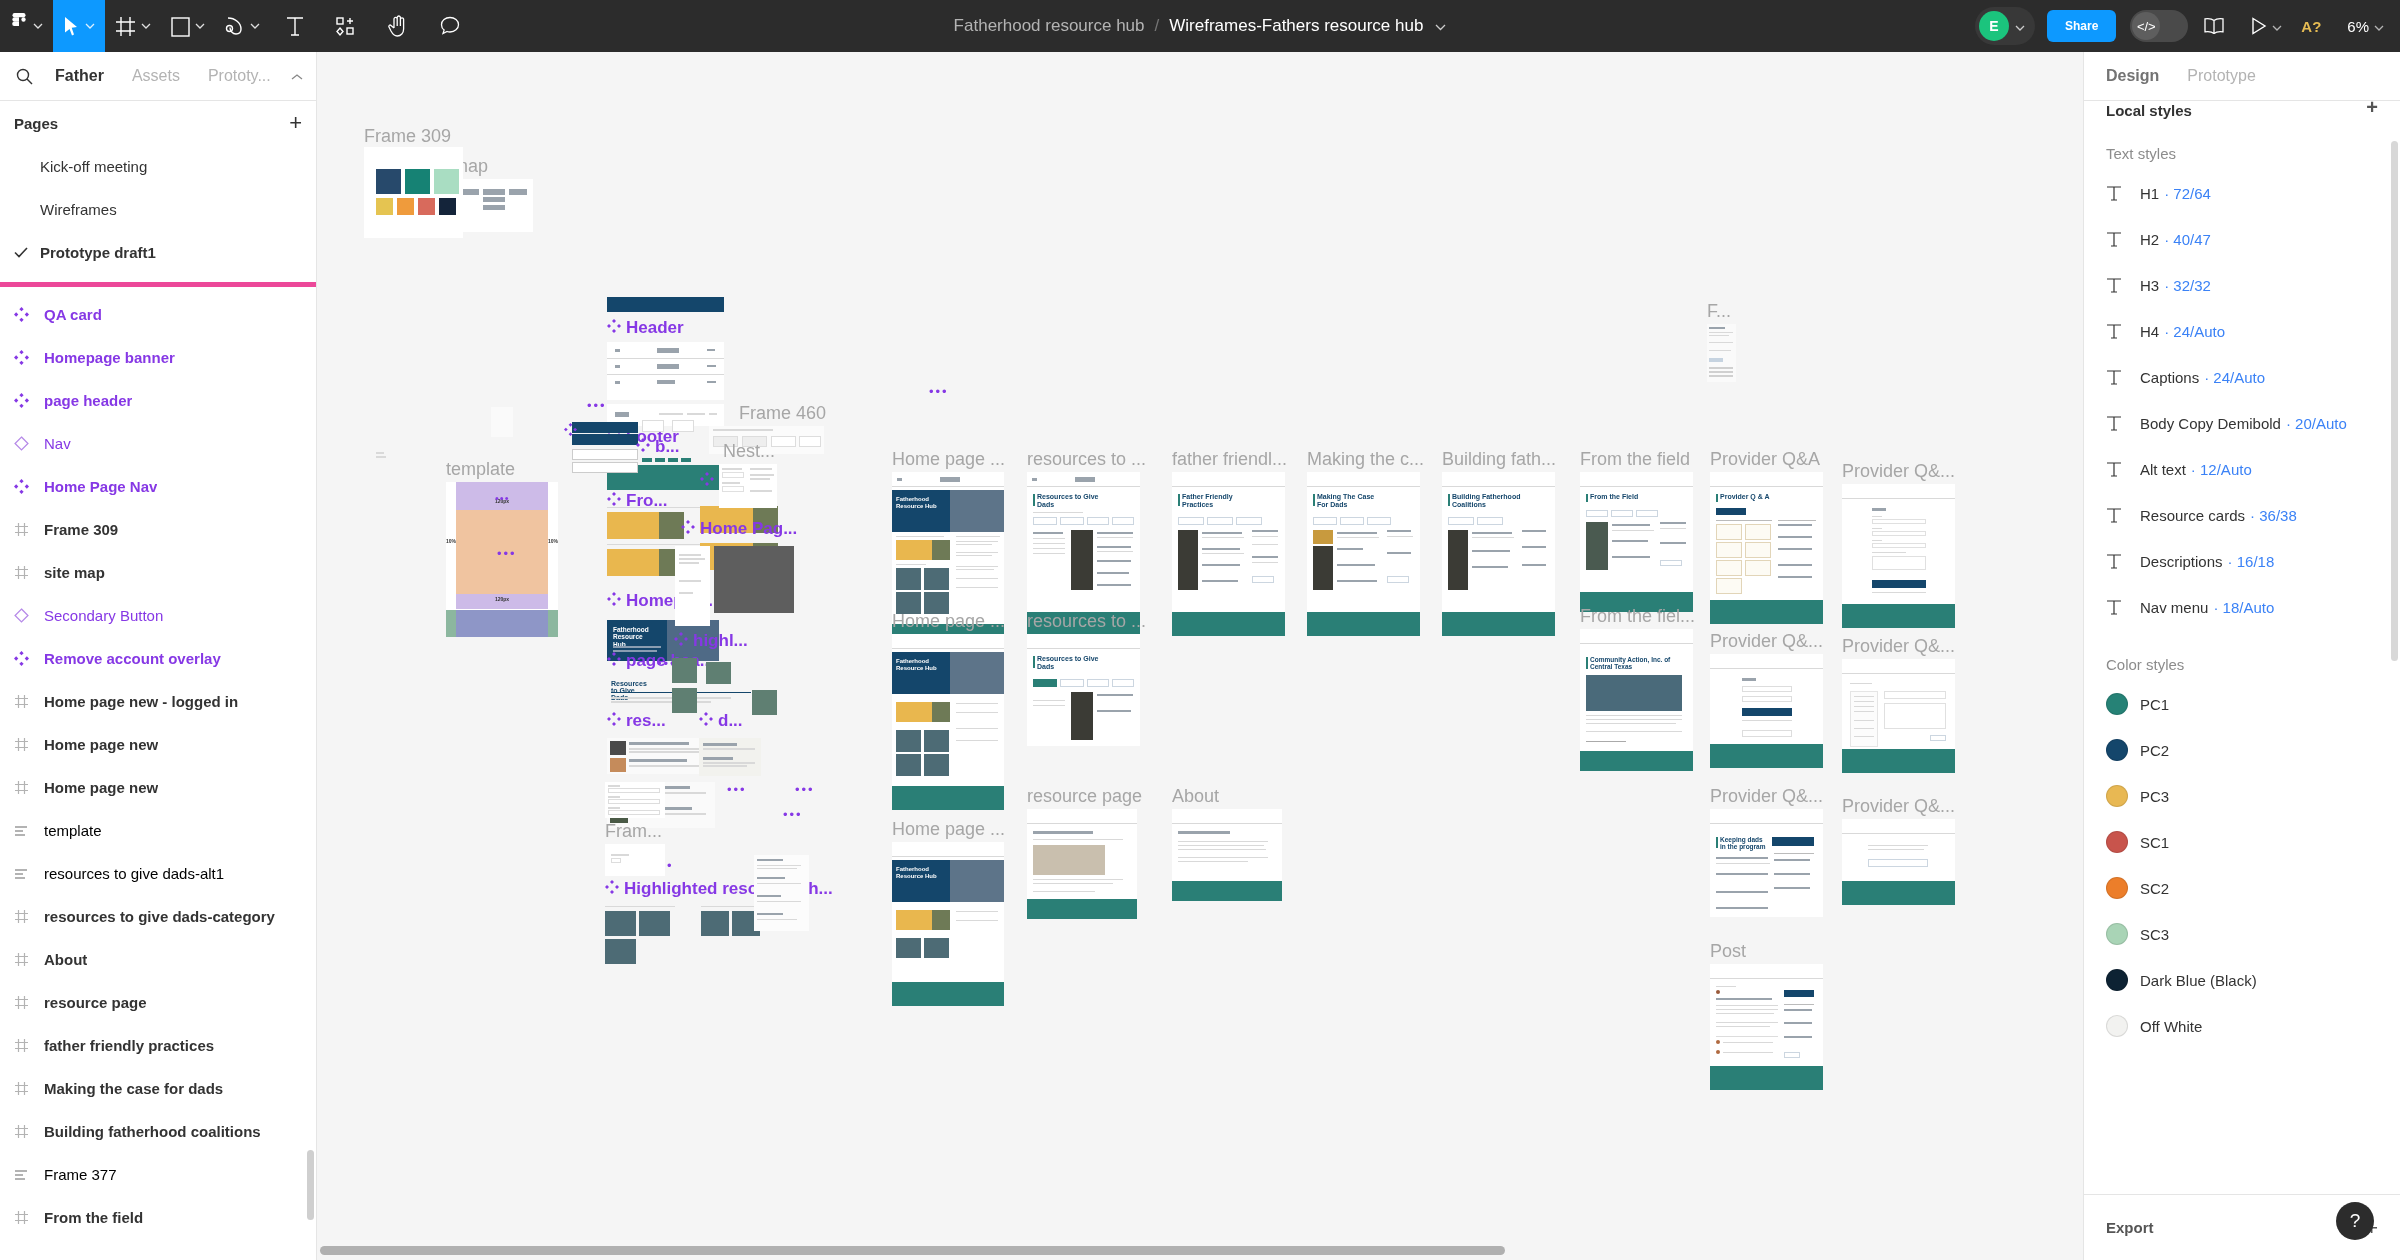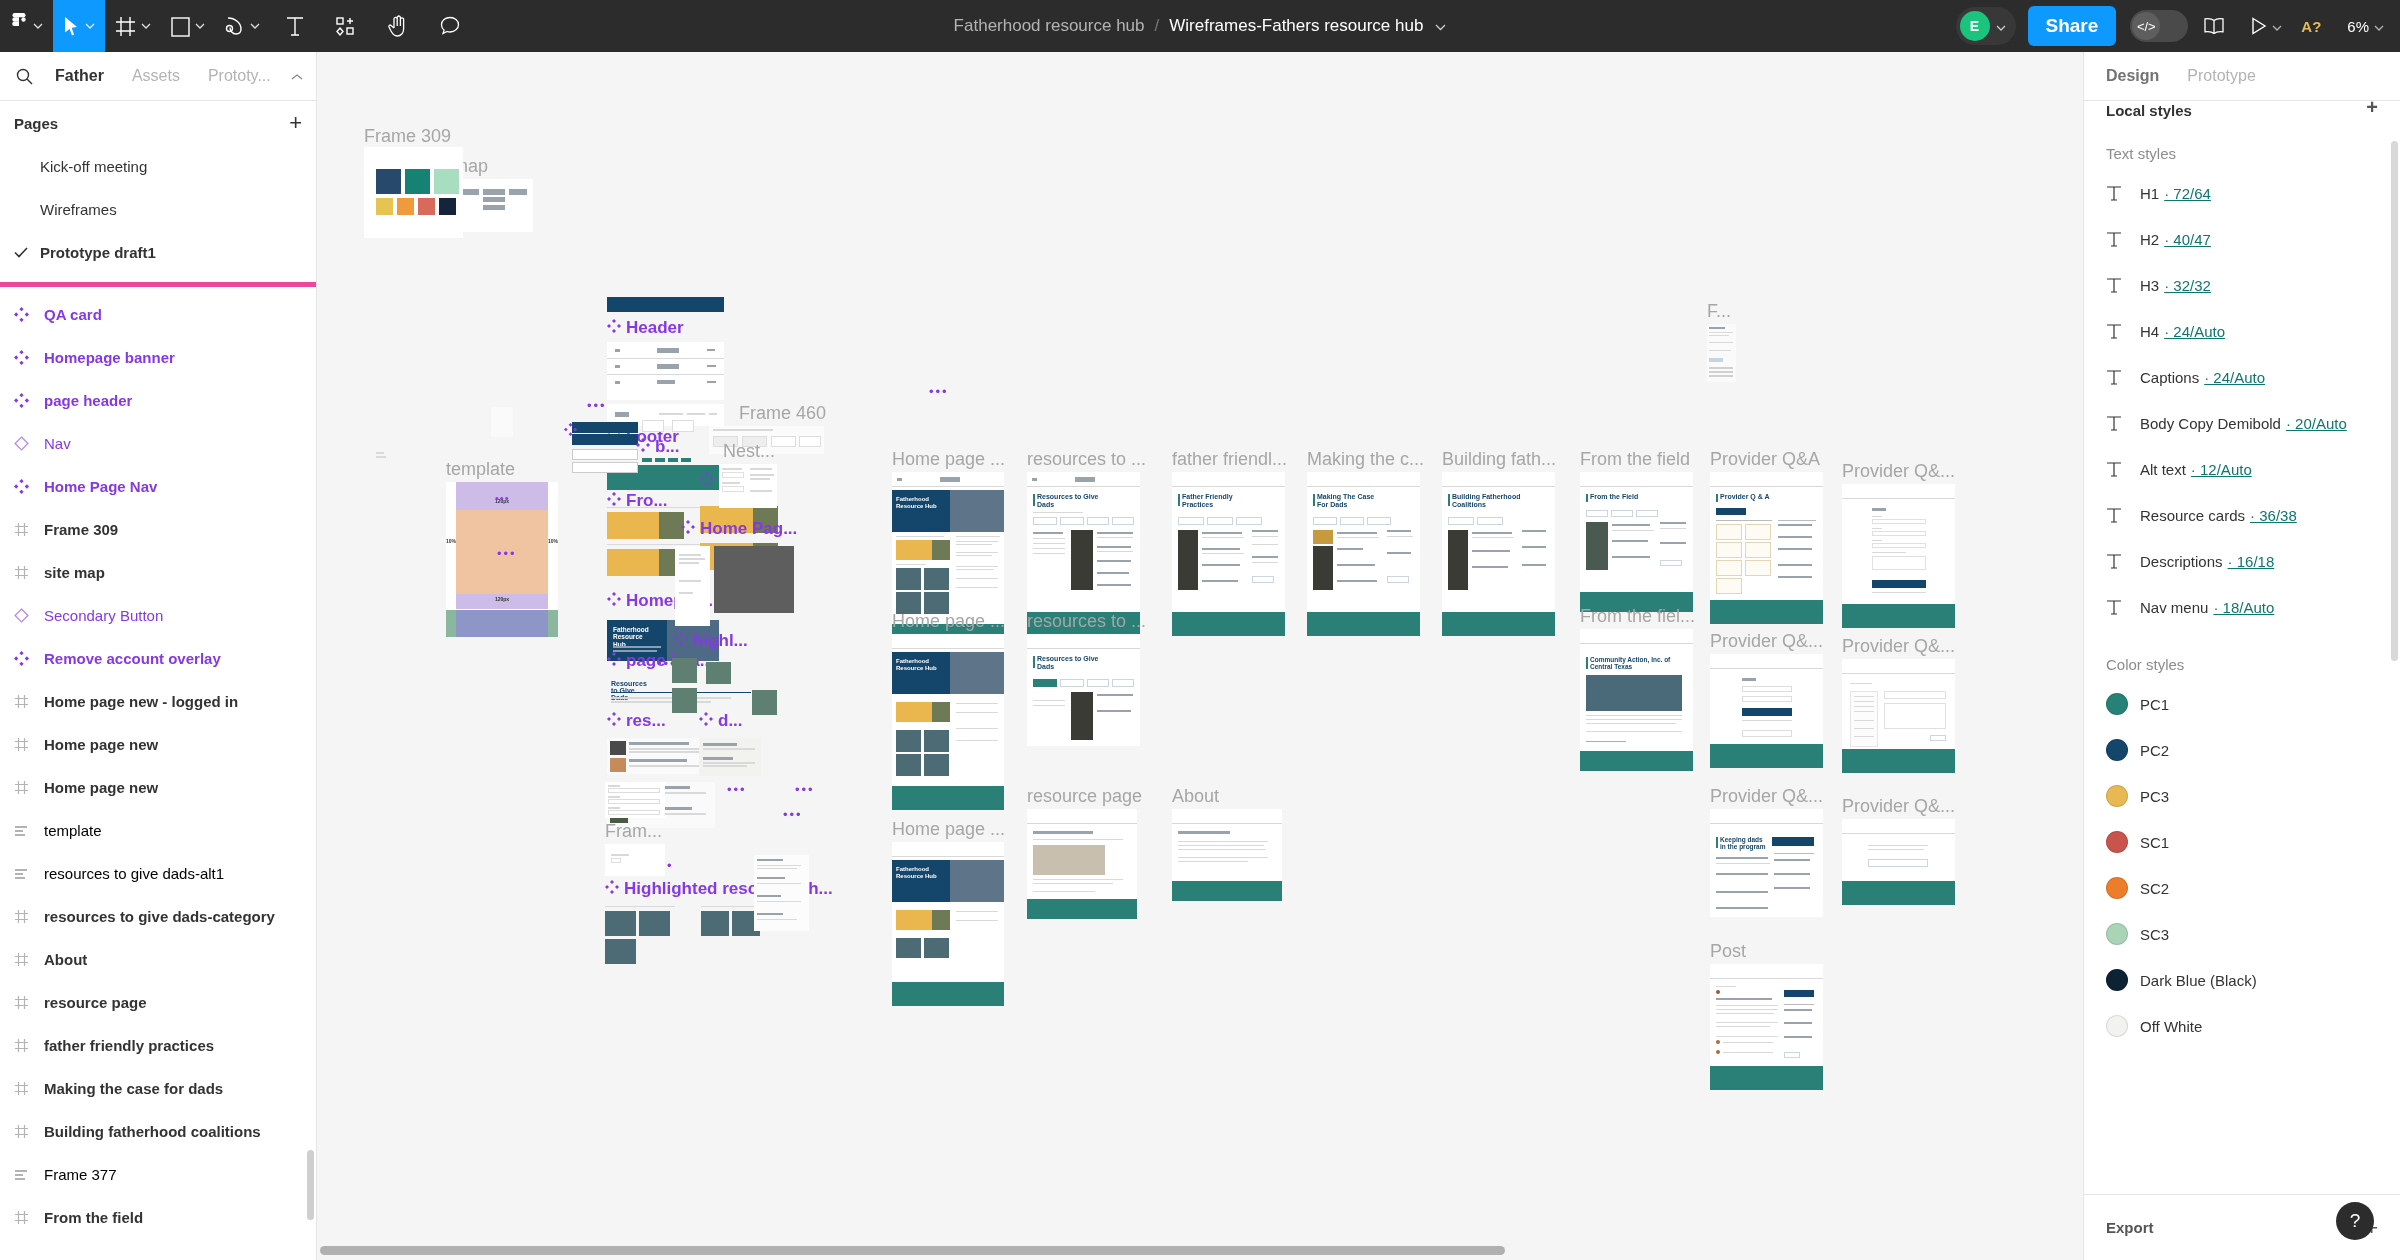--- a/index.html
+++ b/index.html
@@ -45,21 +45,21 @@
     display: flex; align-items: center; gap: 6px;
     background: #383838; border-radius: 20px; padding: 4px 10px 4px 4px;
     cursor: pointer;
   }
   .avatar {
     width: 30px; height: 30px; border-radius: 50%;
     background: #1bc47d; color: #fff; font-size: 14px; font-weight: bold;
     display: flex; align-items: center; justify-content: center;
   }
   .share-btn {
-    background: #0d99ff; color: #fff; font-size: 19px; font-weight: bold;
+    background: #0d99ff; color: #fff; font-size: 12px; font-weight: bold;
     border-radius: 6px; padding: 9px 18px; margin-left: 8px; cursor: pointer;
   }
   .code-toggle {
     width: 58px; height: 32px; border-radius: 16px; background: #4a4a4a;
     display: flex; align-items: center; margin-left: 10px; cursor: pointer;
     padding: 2px;
   }
   .code-knob {
     width: 28px; height: 28px; border-radius: 50%; background: #5e5e5e;
     display: flex; align-items: center; justify-content: center;
@@ -136,21 +136,21 @@
   .rp-clip-head .plus { margin-left: auto; font-size: 20px; color: #555; }
   .rp-sec-title {
     font-size: 15px; color: #8c8c8c; padding: 26px 22px 8px 22px;
   }
   .style-row {
     height: 46px; display: flex; align-items: center; padding: 0 22px;
     font-size: 15px; cursor: pointer;
   }
   .style-icon { width: 34px; flex-shrink: 0; display: flex; align-items: center; }
   .style-name { color: #333333; }
-  .style-meta { color: #0f766e; margin-left: 5px; text-decoration: underline; }
+  .style-meta { color: #3b82f6; margin-left: 5px; }
   .swatch {
     width: 22px; height: 22px; border-radius: 50%; flex-shrink: 0;
     margin-right: 12px; border: 1px solid rgba(0,0,0,.10);
   }
   .export-sec {
     border-top: 1px solid #e5e5e5; height: 66px; display: flex;
     align-items: center; padding: 0 22px; flex-shrink: 0;
   }
   .export-lbl { font-size: 15px; color: #555; font-weight: bold; }
   .export-add { margin-left: auto; font-size: 22px; color: #555; cursor: pointer; line-height:1; }

